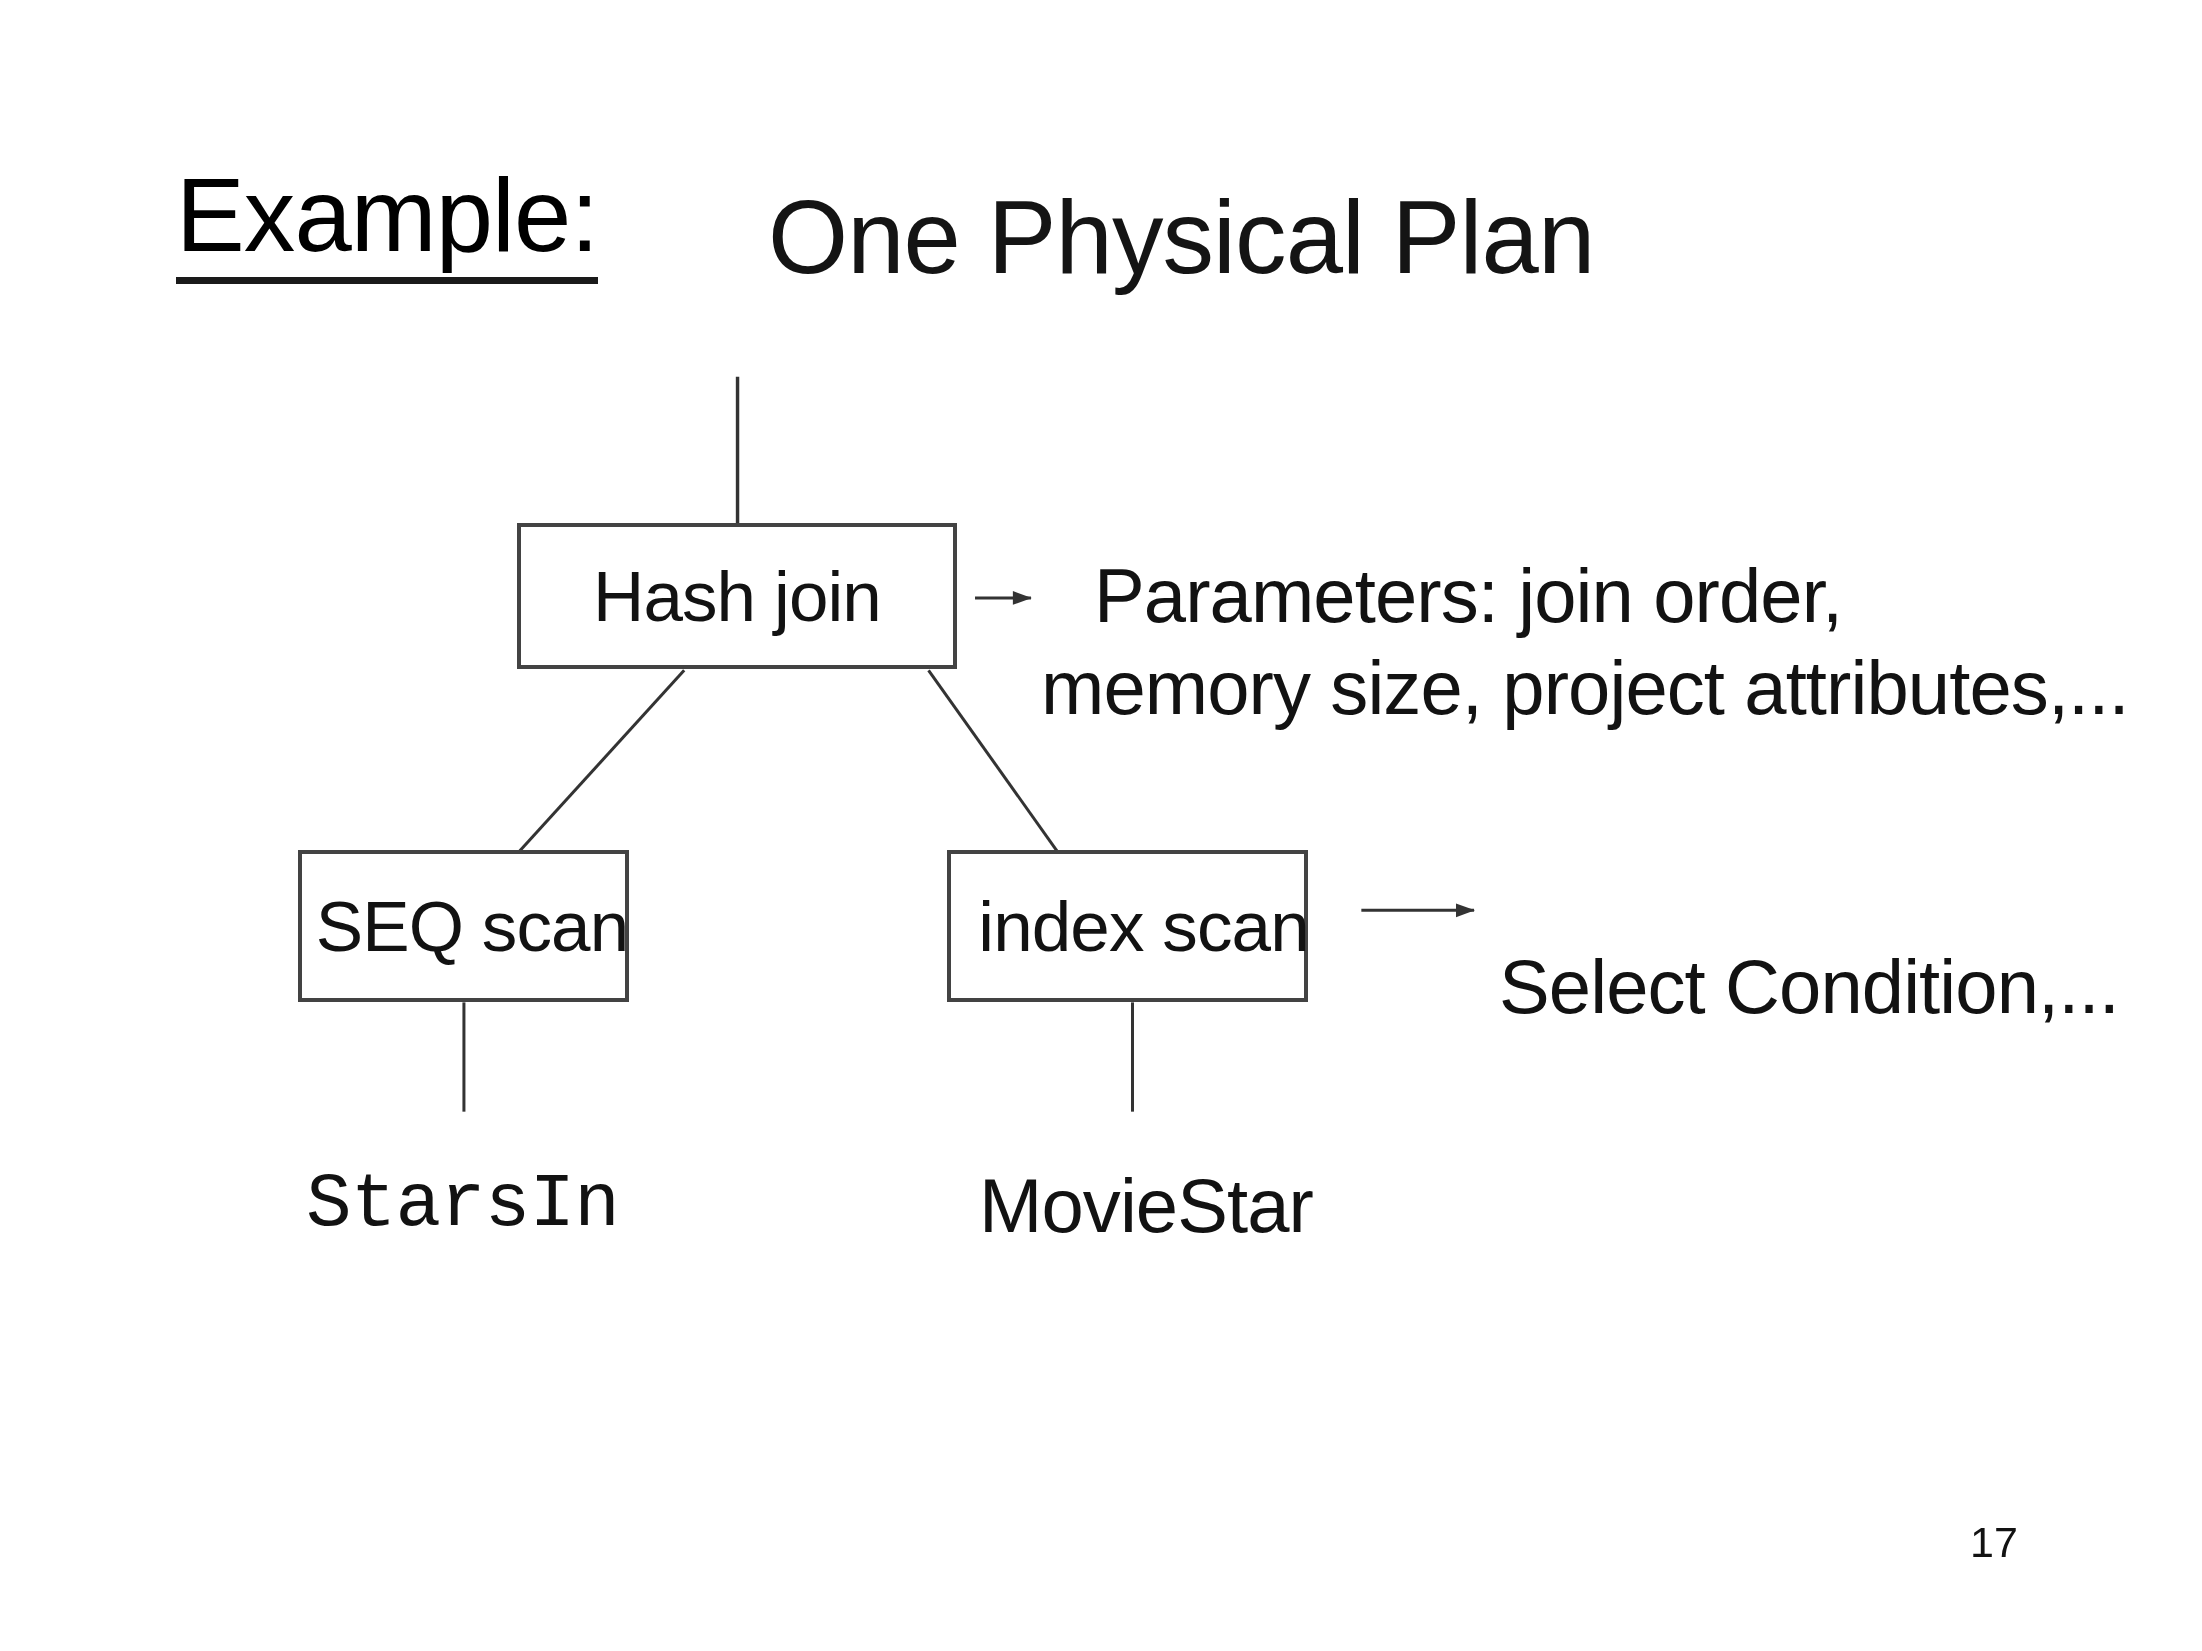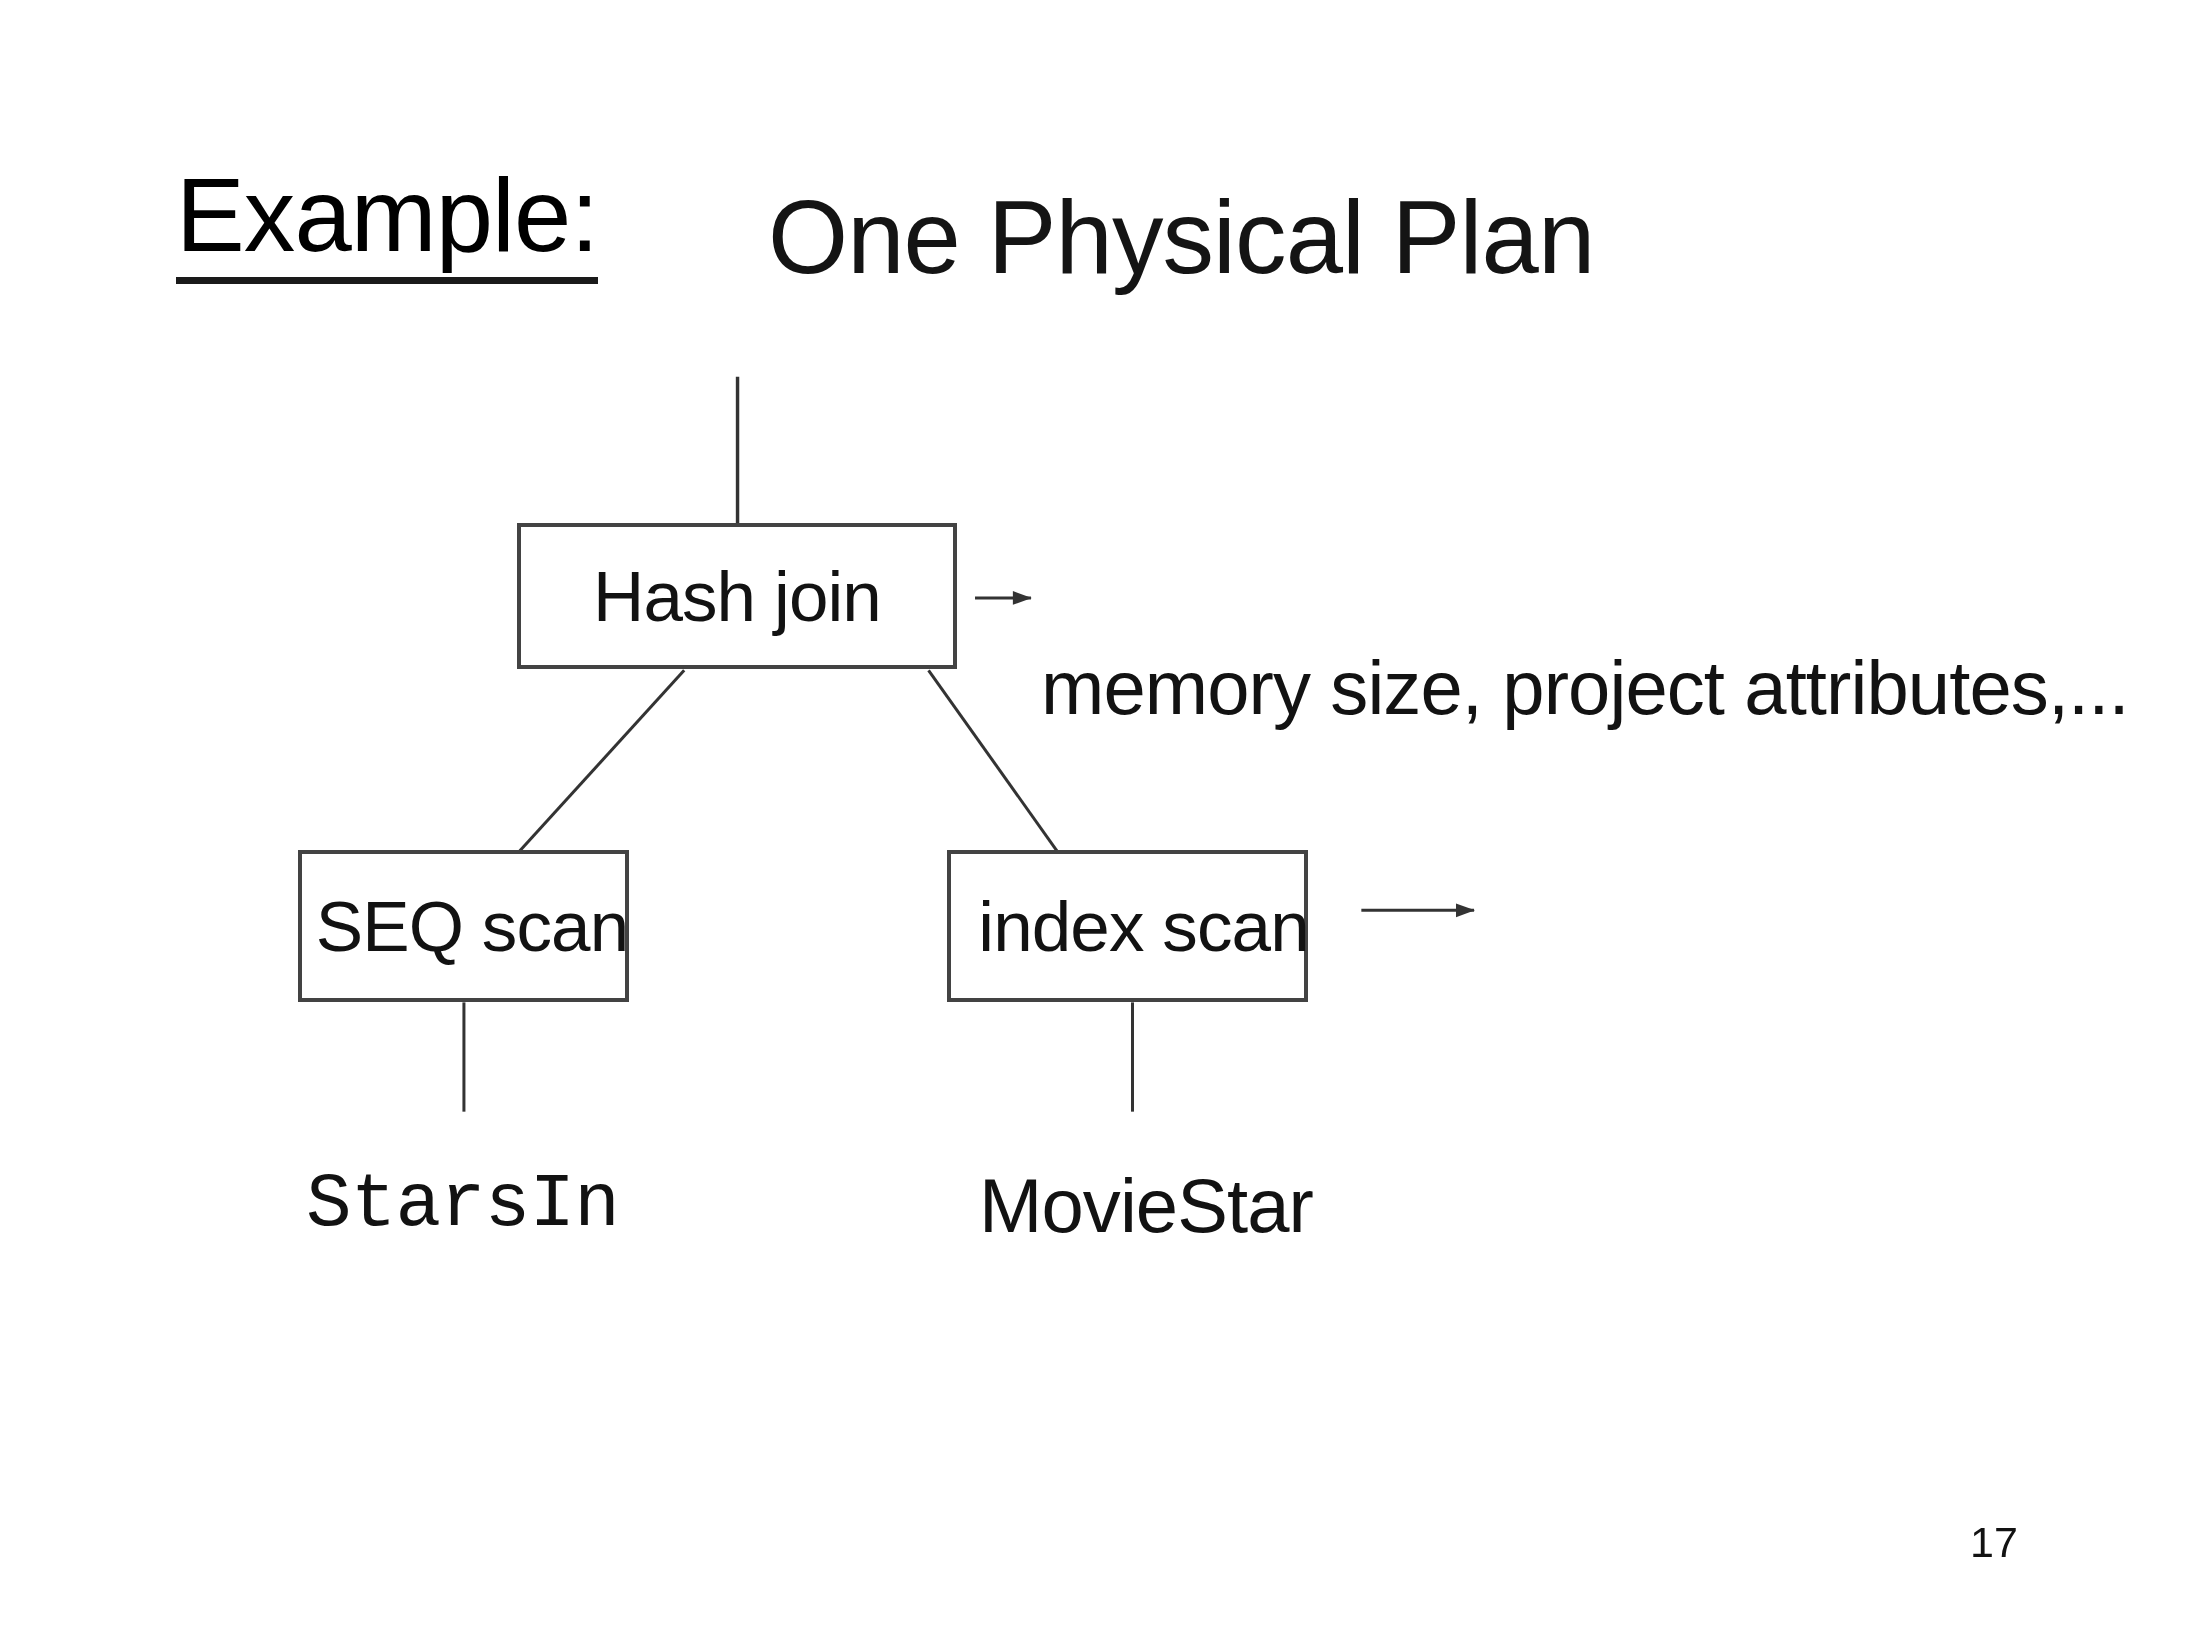--- a/index.html
+++ b/index.html
@@ -133,22 +133,24 @@
   <div class="node node-hash-join">
     <span>Hash join</span>
   </div>
   <div class="node node-seq-scan">
     <span>SEQ scan</span>
   </div>
   <div class="node node-index-scan">
     <span>index scan</span>
   </div>
 
+  <div class="ann ann-hash-1">Parameters: join order,</div>
   <div class="ann ann-hash-2">memory size, project attributes,...</div>
 
+  <div class="ann ann-index-2">Select Condition,...</div>
 
   <div class="leaf leaf-left">StarsIn</div>
   <div class="leaf leaf-right">MovieStar</div>
 
   <div class="page-number">17</div>
 
 </div>
 
 
 </body></html>

